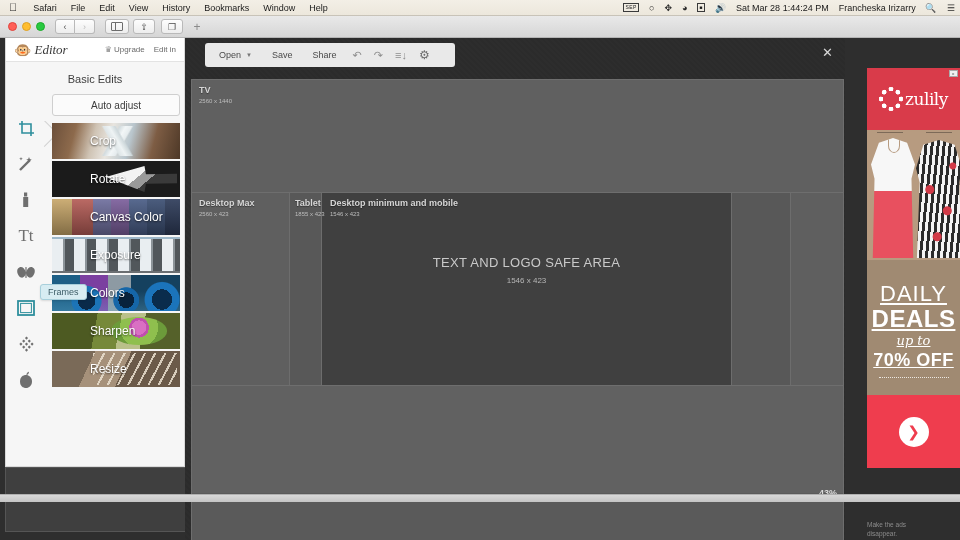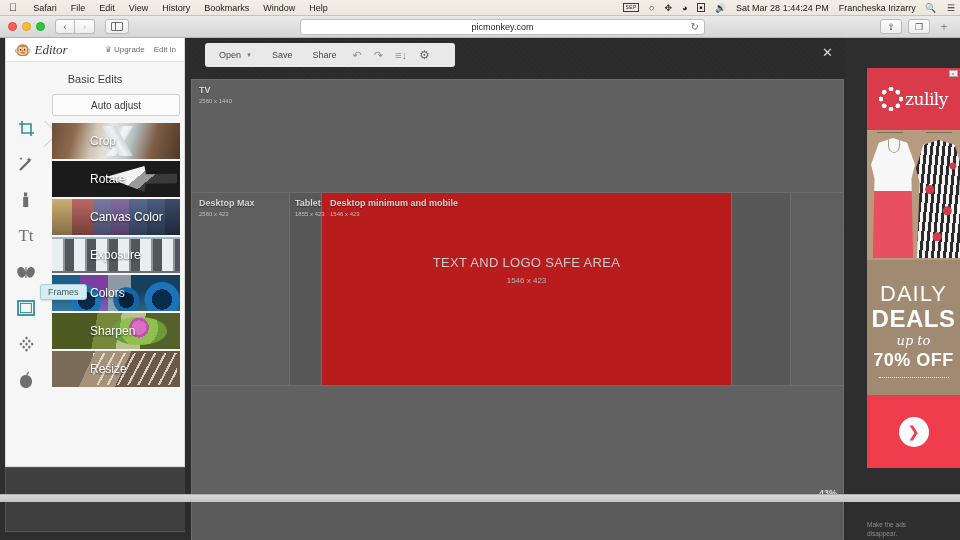--- a/index.html
+++ b/index.html
@@ -206,21 +206,21 @@
   .band-bottom {
     position:absolute; left:0; top:305px; width:100%; height:108px;
     background:#616161; border-top:1px solid #6e6e6e;
   }
   .col-tablet {
     position:absolute; left:97px; top:0; width:33px; height:192px;
     background:#585858; border-left:1px solid #6d6d6d; border-right:1px solid #6d6d6d;
   }
   .col-safe {
     position:absolute; left:130px; top:0; width:409px; height:192px;
-    background:#b91c1c;
+    background:#404040;
   }
   .col-right {
     position:absolute; left:539px; top:0; width:60px; height:192px;
     background:#585858; border-left:1px solid #6d6d6d; border-right:1px solid #6d6d6d;
   }
   .label {
     position:absolute; color:#d6d6d6; font-weight:bold; font-size:9px; line-height:11px;
     text-shadow:0 1px 1px rgba(0,0,0,.4);
   }
   .sublabel {
@@ -287,21 +287,21 @@
   }
   .dress-r:after{content:"";position:absolute;inset:0;
     background: radial-gradient(circle at 30% 42%, #d23b48 0 4px, transparent 5px),
                 radial-gradient(circle at 68% 60%, #d23b48 0 4px, transparent 5px),
                 radial-gradient(circle at 46% 82%, #d23b48 0 4px, transparent 5px),
                 radial-gradient(circle at 80% 22%, #d23b48 0 3px, transparent 4px);}
   .hanger{position:absolute;top:2px;width:26px;height:8px;border-top:1.5px solid #7d6a58;}
   .ad-deals {
     position:relative; height:135px; background:#a08a72;
     display:flex; flex-direction:column; align-items:center; justify-content:center;
-    color:#fff; padding-top:4px;
+    color:#fff; padding-top:4px;text-decoration:underline;
   }
   .d1 { font-size:22px; letter-spacing:1px; font-weight:300; line-height:24px;}
   .d2 { font-size:24px; font-weight:bold; letter-spacing:.5px; line-height:26px;}
   .d3 { font-size:13px; font-family:"DejaVu Serif", serif; font-style:italic; line-height:16px; margin-top:1px;}
   .d4 { font-size:18px; font-weight:bold; letter-spacing:.5px; line-height:22px;}
   .dots { width:70px; border-bottom:1px dotted rgba(255,255,255,.8); margin-top:6px; }
   .ad-cta {
     position:relative; height:73px; background:#ef3d4e;
     display:flex; align-items:center; justify-content:center;
   }
@@ -364,26 +364,20 @@
       <span class="light l-yel"></span>
       <span class="light l-grn"></span>
     </div>
     <div class="navbtns">
       <div class="navbtn first">‹</div>
       <div class="navbtn second">›</div>
     </div>
     <div class="sbtoggle">
       <span class="sb-glyph"></span>
     </div>
-    <div class="urlwrap">
-      <div class="urlbar">
-        <span>picmonkey.com</span>
-        <span class="reload">↻</span>
-      </div>
-    </div>
     <div class="rightbtns">
       <div class="rbtn">⇪</div>
       <div class="rbtn">❐</div>
       <div class="plus">+</div>
     </div>
   </div>
 
   <div class="page">
 
     <div class="bottom-strip"></div>

